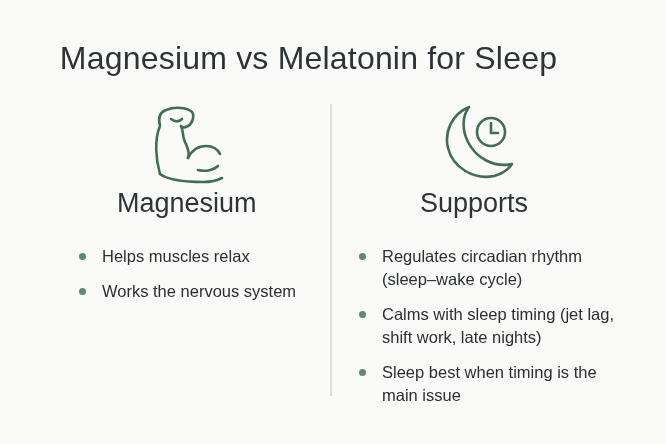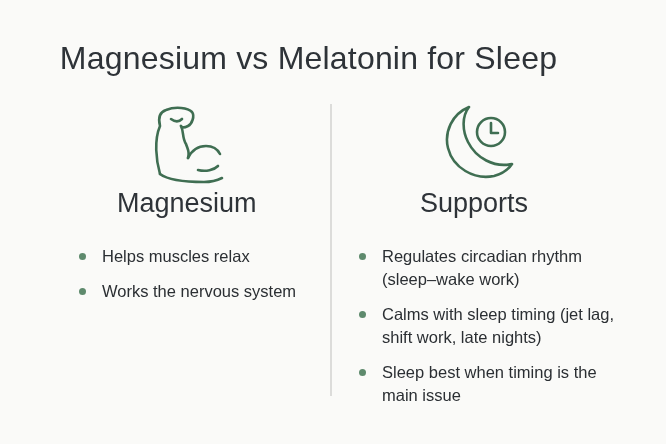--- a/index.html
+++ b/index.html
@@ -66,21 +66,21 @@
 <div>
   <svg class="icon" style="left:444px;top:102px" width="80" height="80" viewBox="0 0 80 80" fill="none" stroke="#3f6e52" stroke-width="2.6" stroke-linecap="round" stroke-linejoin="round">
     <path d="M25 5 C 8 12, 0 30, 4 46 C 9 66, 30 78, 50 74 C 58 72, 64 68, 68 62 C 50 66, 32 56, 24 40 C 18 28, 18 14, 25 5 Z"></path>
     <circle cx="47" cy="30" r="14"></circle>
     <path d="M47 21 L47 31 L54 31"></path>
   </svg>
   <div class="col-title" style="left:420px;top:188px">Supports</div>
   <ul class="bullets" style="left:356px;top:233px;width:290px">
     <li>
       <span class="dot"></span>
-      <span style="display:inline-block;width:220px">Regulates circadian rhythm (sleep–wake work)</span>
+      <span style="display:inline-block;width:220px">Regulates circadian rhythm (sleep–wake cycle)</span>
     </li>
     <li>
       <span class="dot"></span>
       <span style="display:inline-block;width:262px">Calms with sleep timing (jet lag, shift work, late nights)</span>
     </li>
     <li>
       <span class="dot"></span>
       <span style="display:inline-block;width:220px">Sleep best when timing is the main issue</span>
     </li>
   </ul>

